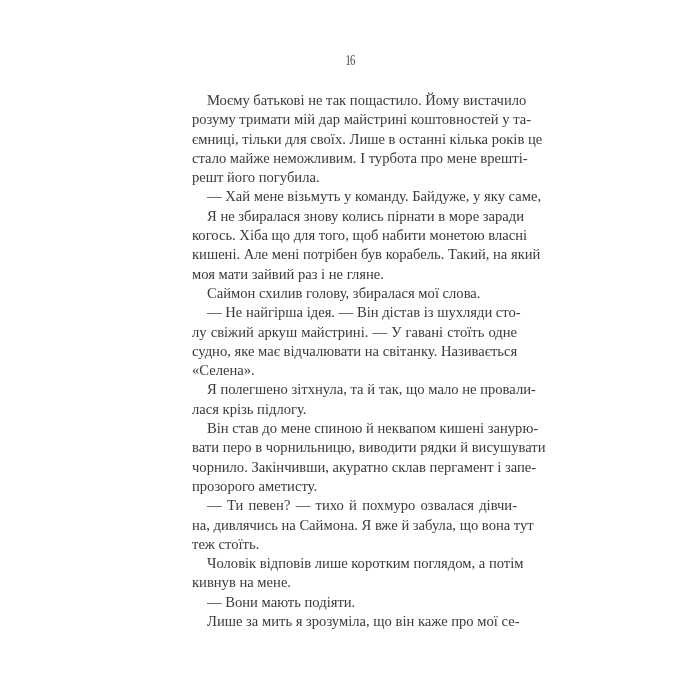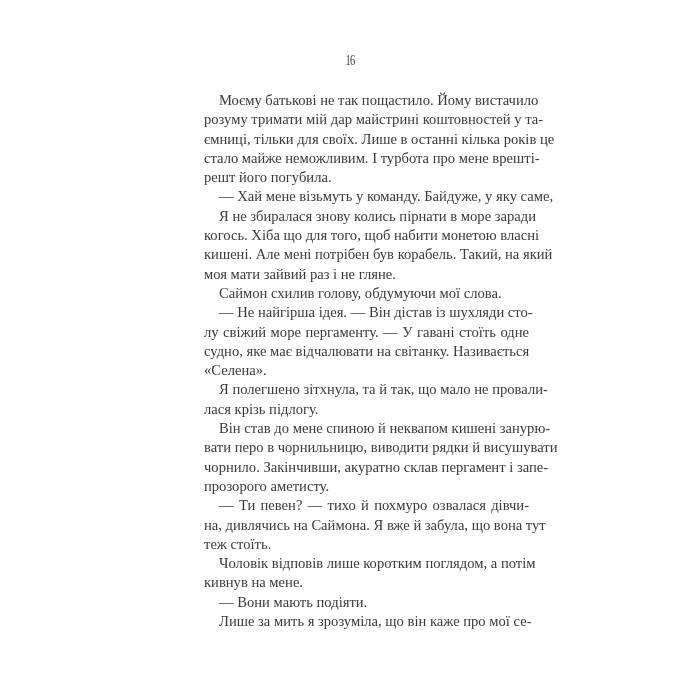--- a/index.html
+++ b/index.html
@@ -5,21 +5,21 @@
     html, body { margin: 0; padding: 0; }
     body {
       width: 700px; height: 700px; background: #ffffff; position: relative; overflow: hidden;
       font-family: "Liberation Serif", "DejaVu Serif", serif; color: #3a3a3a;
     }
     .page-number {
       position: absolute; top: 52px; left: 0; width: 700px; text-align: center;
       font-size: 15px; color: #444; letter-spacing: -1px; transform: scaleX(0.7);
     }
     .text-block {
-      position: absolute; left: 204px; top: 91px; width: 325px;
+      position: absolute; left: 192px; top: 91px; width: 325px;
       font-size: 14.6px; line-height: 19.3px;
     }
     .line {
       display: block; height: 19.3px; white-space: nowrap;
       text-align: justify; text-align-last: justify; overflow: visible;
     }
     .line.indent { padding-left: 15px; }
     .line.last { text-align-last: left; }
   </style>
 </head>
@@ -31,23 +31,23 @@
     <span class="line indent">Моєму батькові не так пощастило. Йому вистачило</span>
     <span class="line">розуму тримати мій дар майстрині коштовностей у та-</span>
     <span class="line">ємниці, тільки для своїх. Лише в останні кілька років це</span>
     <span class="line">стало майже неможливим. І турбота про мене врешті-</span>
     <span class="line last">решт його погубила.</span>
     <span class="line indent">— Хай мене візьмуть у команду. Байдуже, у яку саме,</span>
     <span class="line indent">Я не збиралася знову колись пірнати в море заради</span>
     <span class="line">когось. Хіба що для того, щоб набити монетою власні</span>
     <span class="line">кишені. Але мені потрібен був корабель. Такий, на який</span>
     <span class="line last">моя мати зайвий раз і не гляне.</span>
-    <span class="line indent last">Саймон схилив голову, обдумуючи мої слова.</span>
+    <span class="line indent last">Саймон схилив голову, збиралася мої слова.</span>
     <span class="line indent">— Не найгірша ідея. — Він дістав із шухляди сто-</span>
-    <span class="line">лу свіжий море пергаменту. — У гавані стоїть одне</span>
+    <span class="line">лу свіжий аркуш майстрині. — У гавані стоїть одне</span>
     <span class="line">судно, яке має відчалювати на світанку. Називається</span>
     <span class="line last">«Селена».</span>
     <span class="line indent">Я полегшено зітхнула, та й так, що мало не провали-</span>
     <span class="line last">лася крізь підлогу.</span>
     <span class="line indent">Він став до мене спиною й неквапом кишені занурю-</span>
     <span class="line">вати перо в чорнильницю, виводити рядки й висушувати</span>
     <span class="line">чорнило. Закінчивши, акуратно склав пергамент і запе-</span>
     <span class="line last">прозорого аметисту.</span>
     <span class="line indent">— Ти певен? — тихо й похмуро озвалася дівчи-</span>
     <span class="line">на, дивлячись на Саймона. Я вже й забула, що вона тут</span>

